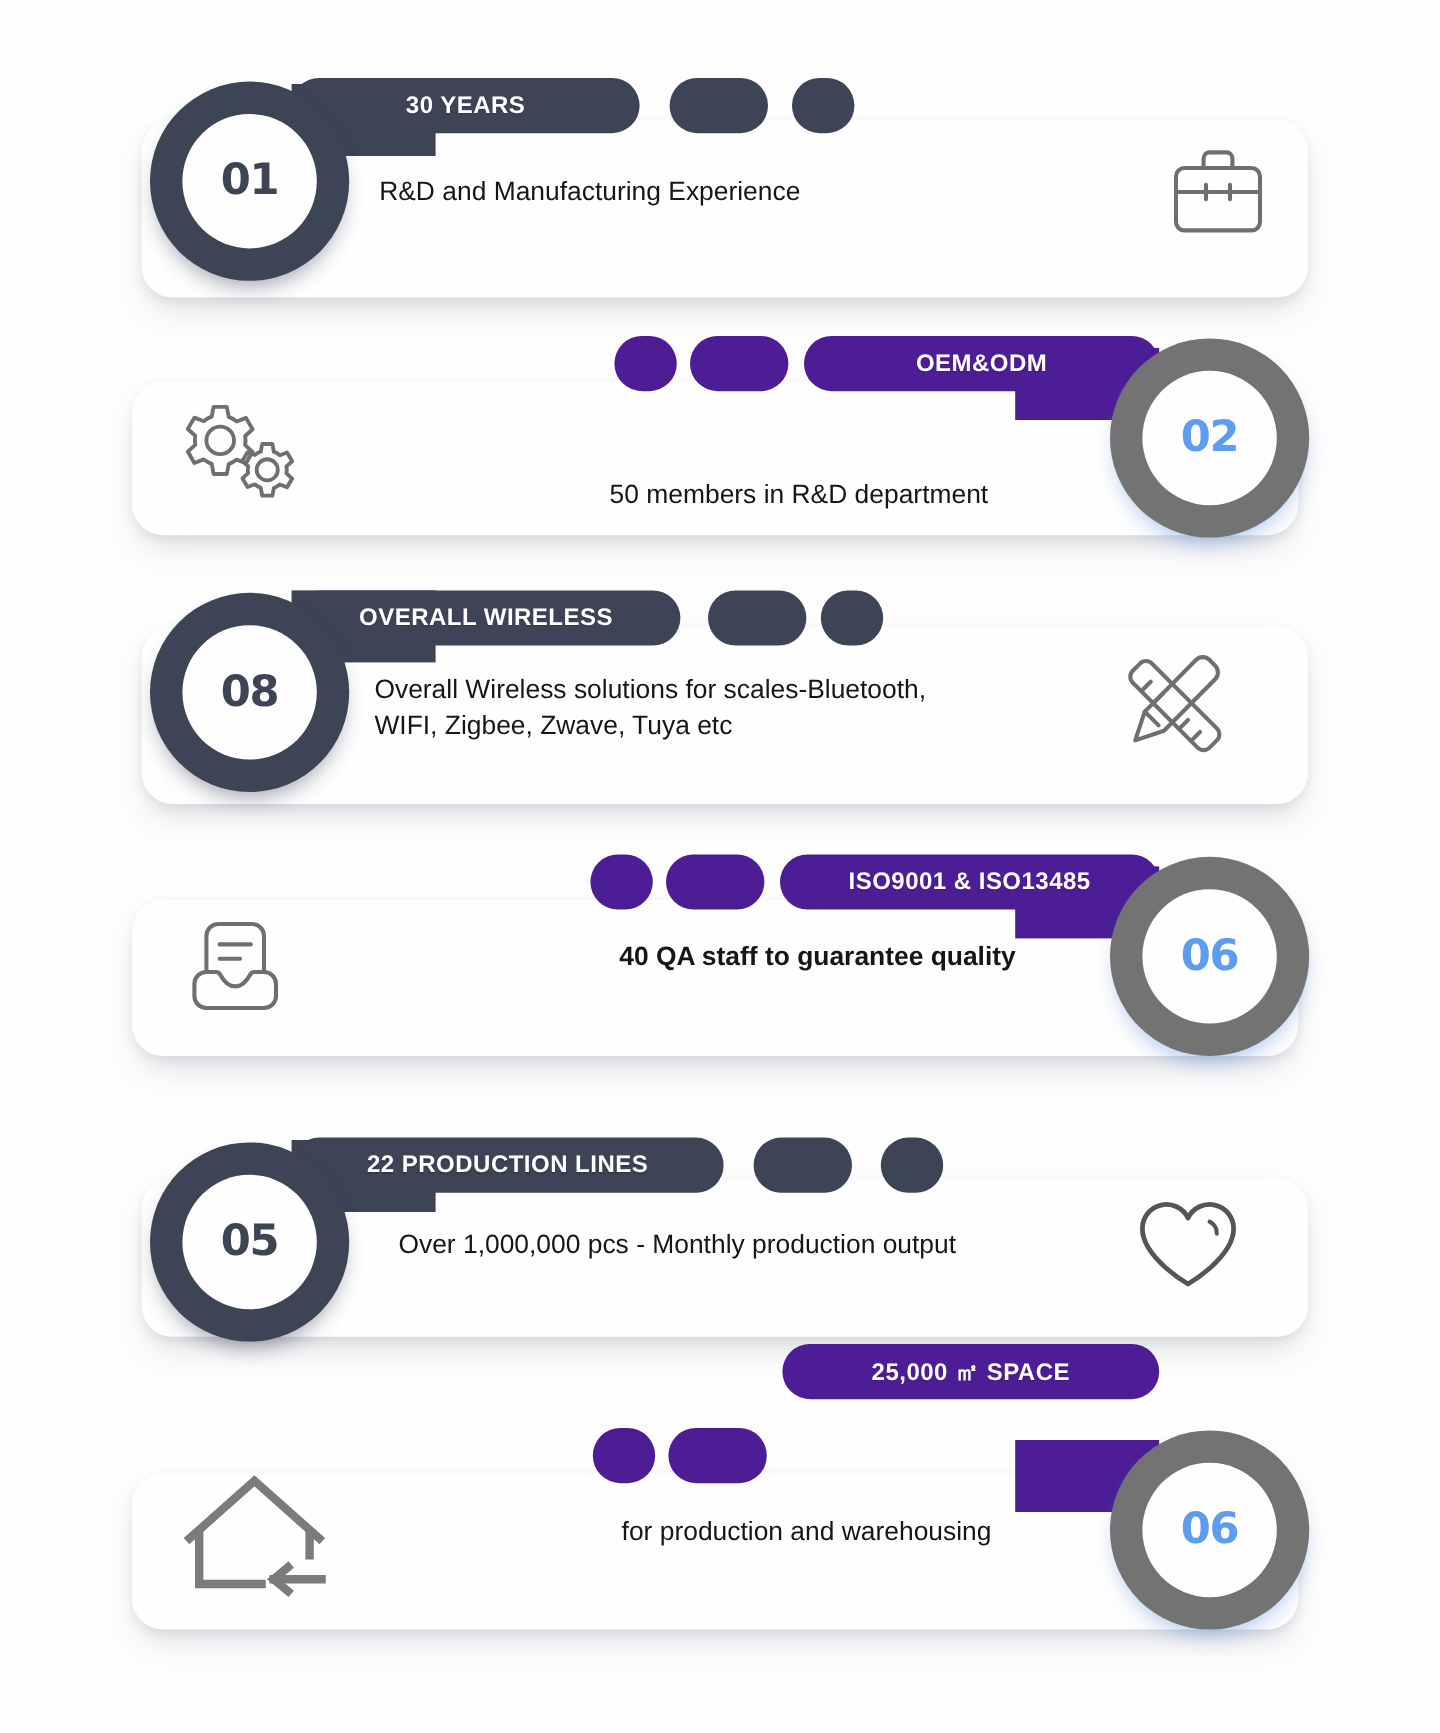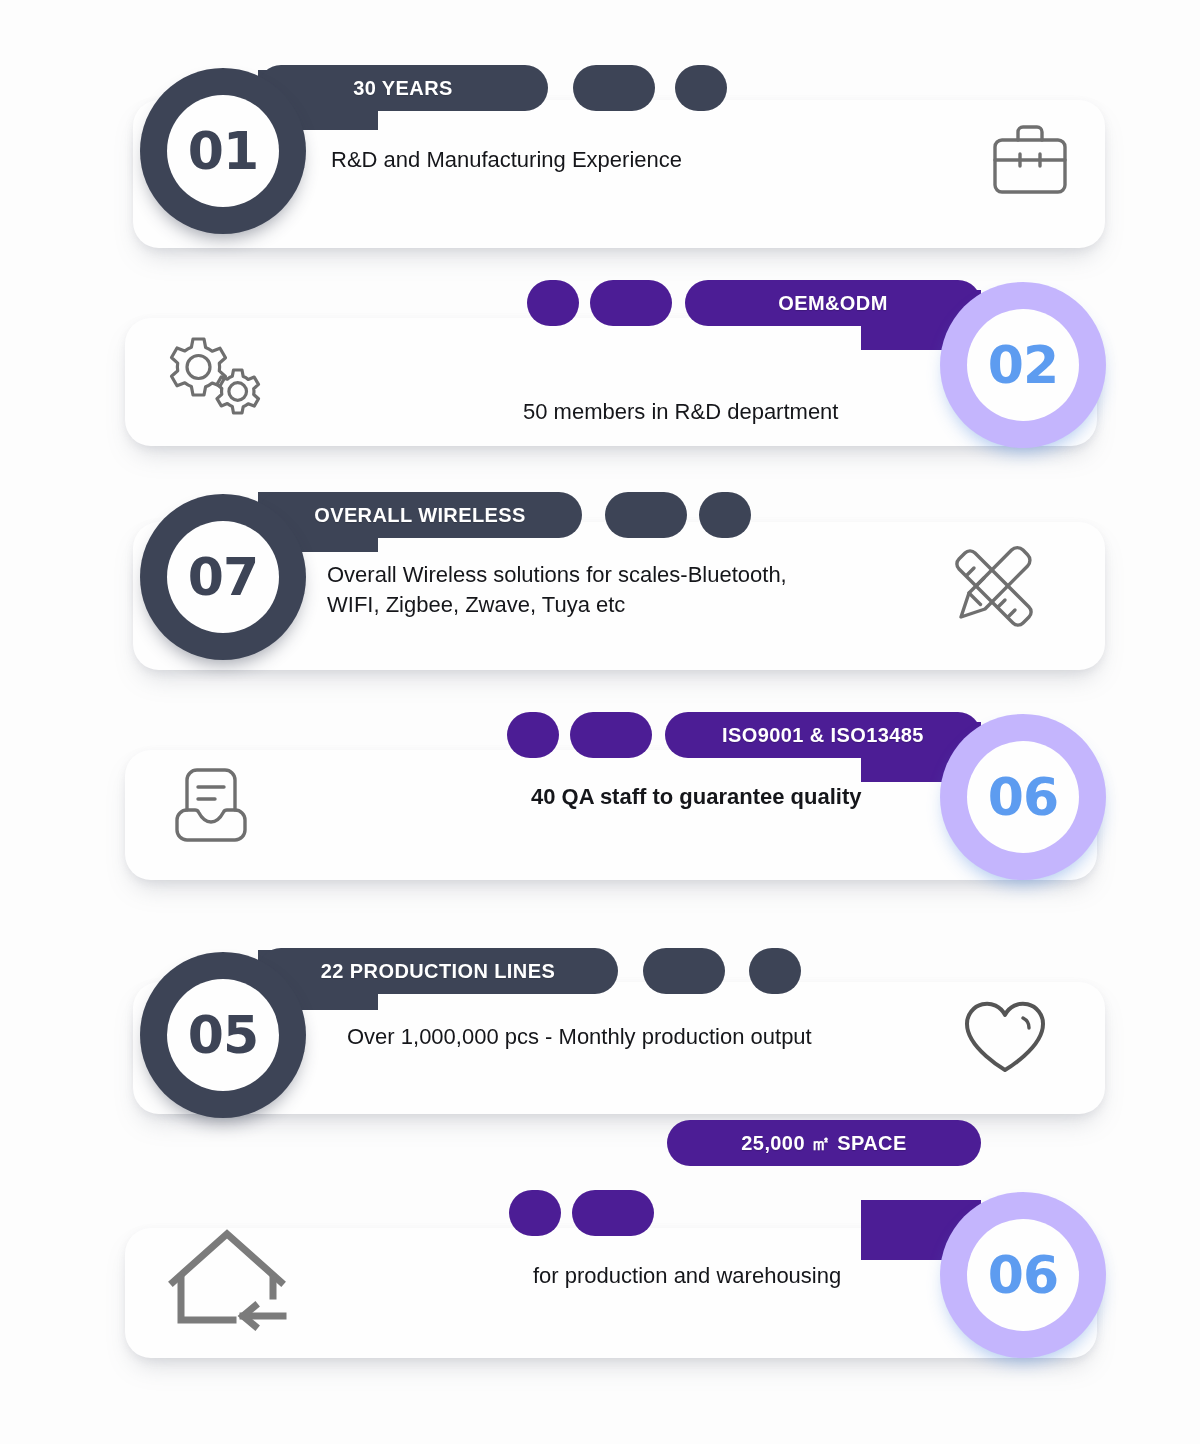--- a/index.html
+++ b/index.html
@@ -2,21 +2,21 @@
 <html><head>
 <meta charset="utf-8">
 <style>
   * { box-sizing: border-box; margin: 0; padding: 0; }
   html, body {
     width: 1200px; height: 1444px;
     background: #fdfdfd;
     font-family: "Liberation Sans", sans-serif;
     overflow: hidden;
   }
-  #stage { position: relative; width: 1200px; height: 1444px; padding-left: 15px; }
+  #stage { position: relative; width: 1200px; height: 1444px; }
 
   
   .row { position: absolute; }
   .card {
     position: absolute;
     background: #fefefe;
     border-radius: 26px;
     box-shadow: 0 14px 26px -8px rgba(120,125,140,.28),
                 0 3px 8px rgba(130,135,150,.12);
   }
@@ -29,27 +29,27 @@
     display: flex; align-items: center; justify-content: center;
     z-index: 6;
   }
   .badge .inner {
     width: 112px; height: 112px;
     border-radius: 50%;
     background: #fefefe;
     display: flex; align-items: center; justify-content: center;
   }
   .badge .num {
-    font-size: 52px; font-weight: 700; letter-spacing: -1px;
+    font-size: 36px; font-weight: 700; letter-spacing: -1px;
     line-height: 1;
     font-family: "DejaVu Sans", sans-serif;
   }
   .navy   { background: #3d4456; box-shadow: 0 10px 18px -6px rgba(45,52,70,.45); }
   .navy .num  { color: #3d4456; }
-  .blue   { background: #c4b5fd; box-shadow: 0 10px 18px -6px rgba(70,130,220,.45); }
+  .blue   { background: #737373; box-shadow: 0 10px 18px -6px rgba(70,130,220,.45); }
   .blue .num  { color: #5d9cf0; }
 
   
   .headpill {
     position: absolute;
     height: 46px;
     border-radius: 23px;
     display: flex; align-items: center; justify-content: center;
     color: #ffffff;
     font-size: 20px; font-weight: 700;
@@ -153,21 +153,21 @@
     <div class="shoulder pill-navy" style="left:243px; top:492px; width:120px; height:60px;"></div>
 
     <div class="headpill pill-navy" style="left:243px; top:492px; width:324px;">
       <span>OVERALL WIRELESS</span>
     </div>
     <div class="dot dot-wide pill-navy" style="left:590px; top:492px;"></div>
     <div class="dot dot-narrow pill-navy" style="left:684px; top:492px;"></div>
 
     <div class="badge navy" style="left:125px; top:494px;">
       <div class="inner">
-        <span class="num">07</span>
+        <span class="num">08</span>
       </div>
     </div>
 
     <div class="desc" style="left:312px; top:560px; width:600px;">Overall Wireless solutions for scales-Bluetooth,
 WIFI, Zigbee, Zwave, Tuya etc</div>
 
     <div class="icon" style="left:928px; top:538px;">
       <svg width="100" height="96" viewBox="0 0 100 96" fill="none" stroke="#6f6f6f" stroke-width="3.4" stroke-linecap="round" stroke-linejoin="round">
 
         <path d="M80 12 a8 8 0 0 0-11.4 0 L26 55 l-8 24 24-8 42.6-43 a8 8 0 0 0 0-11.3 Z"></path>

